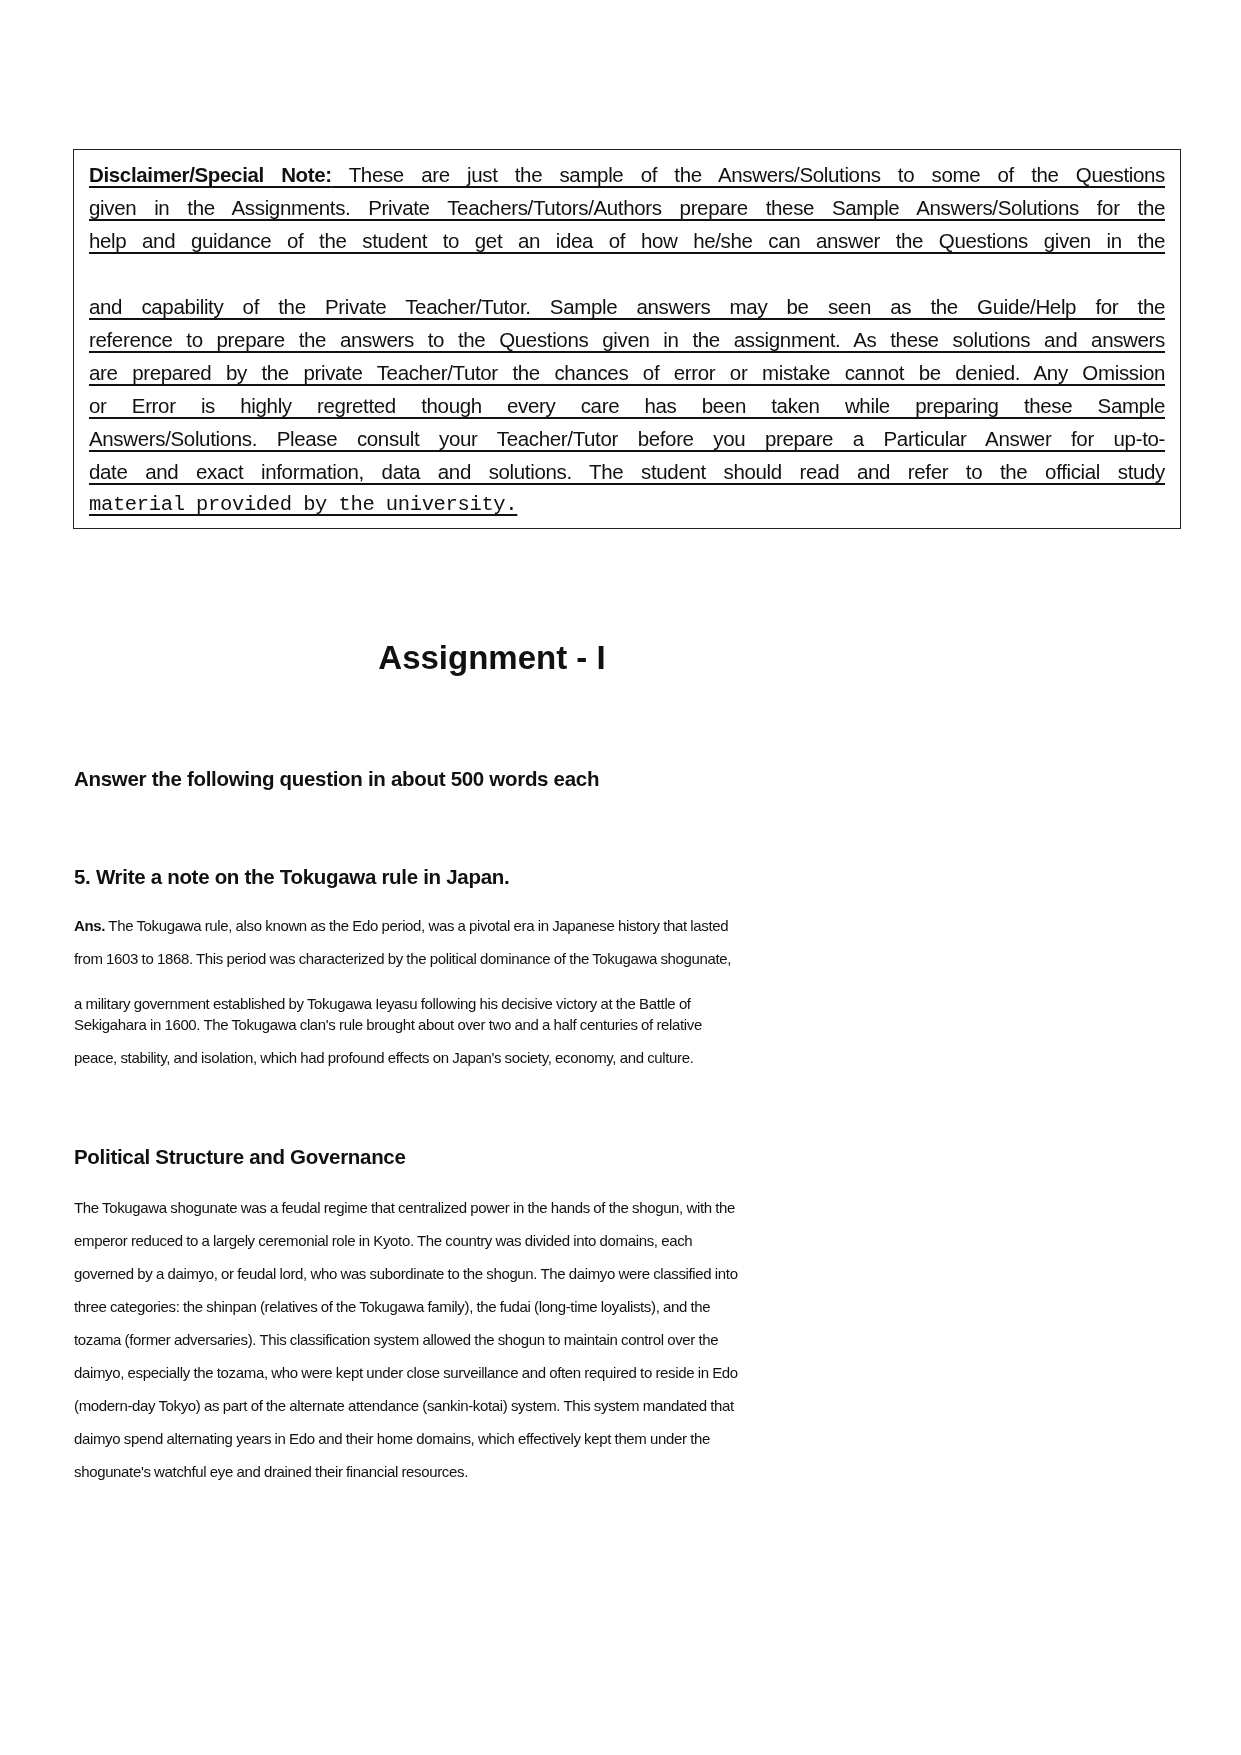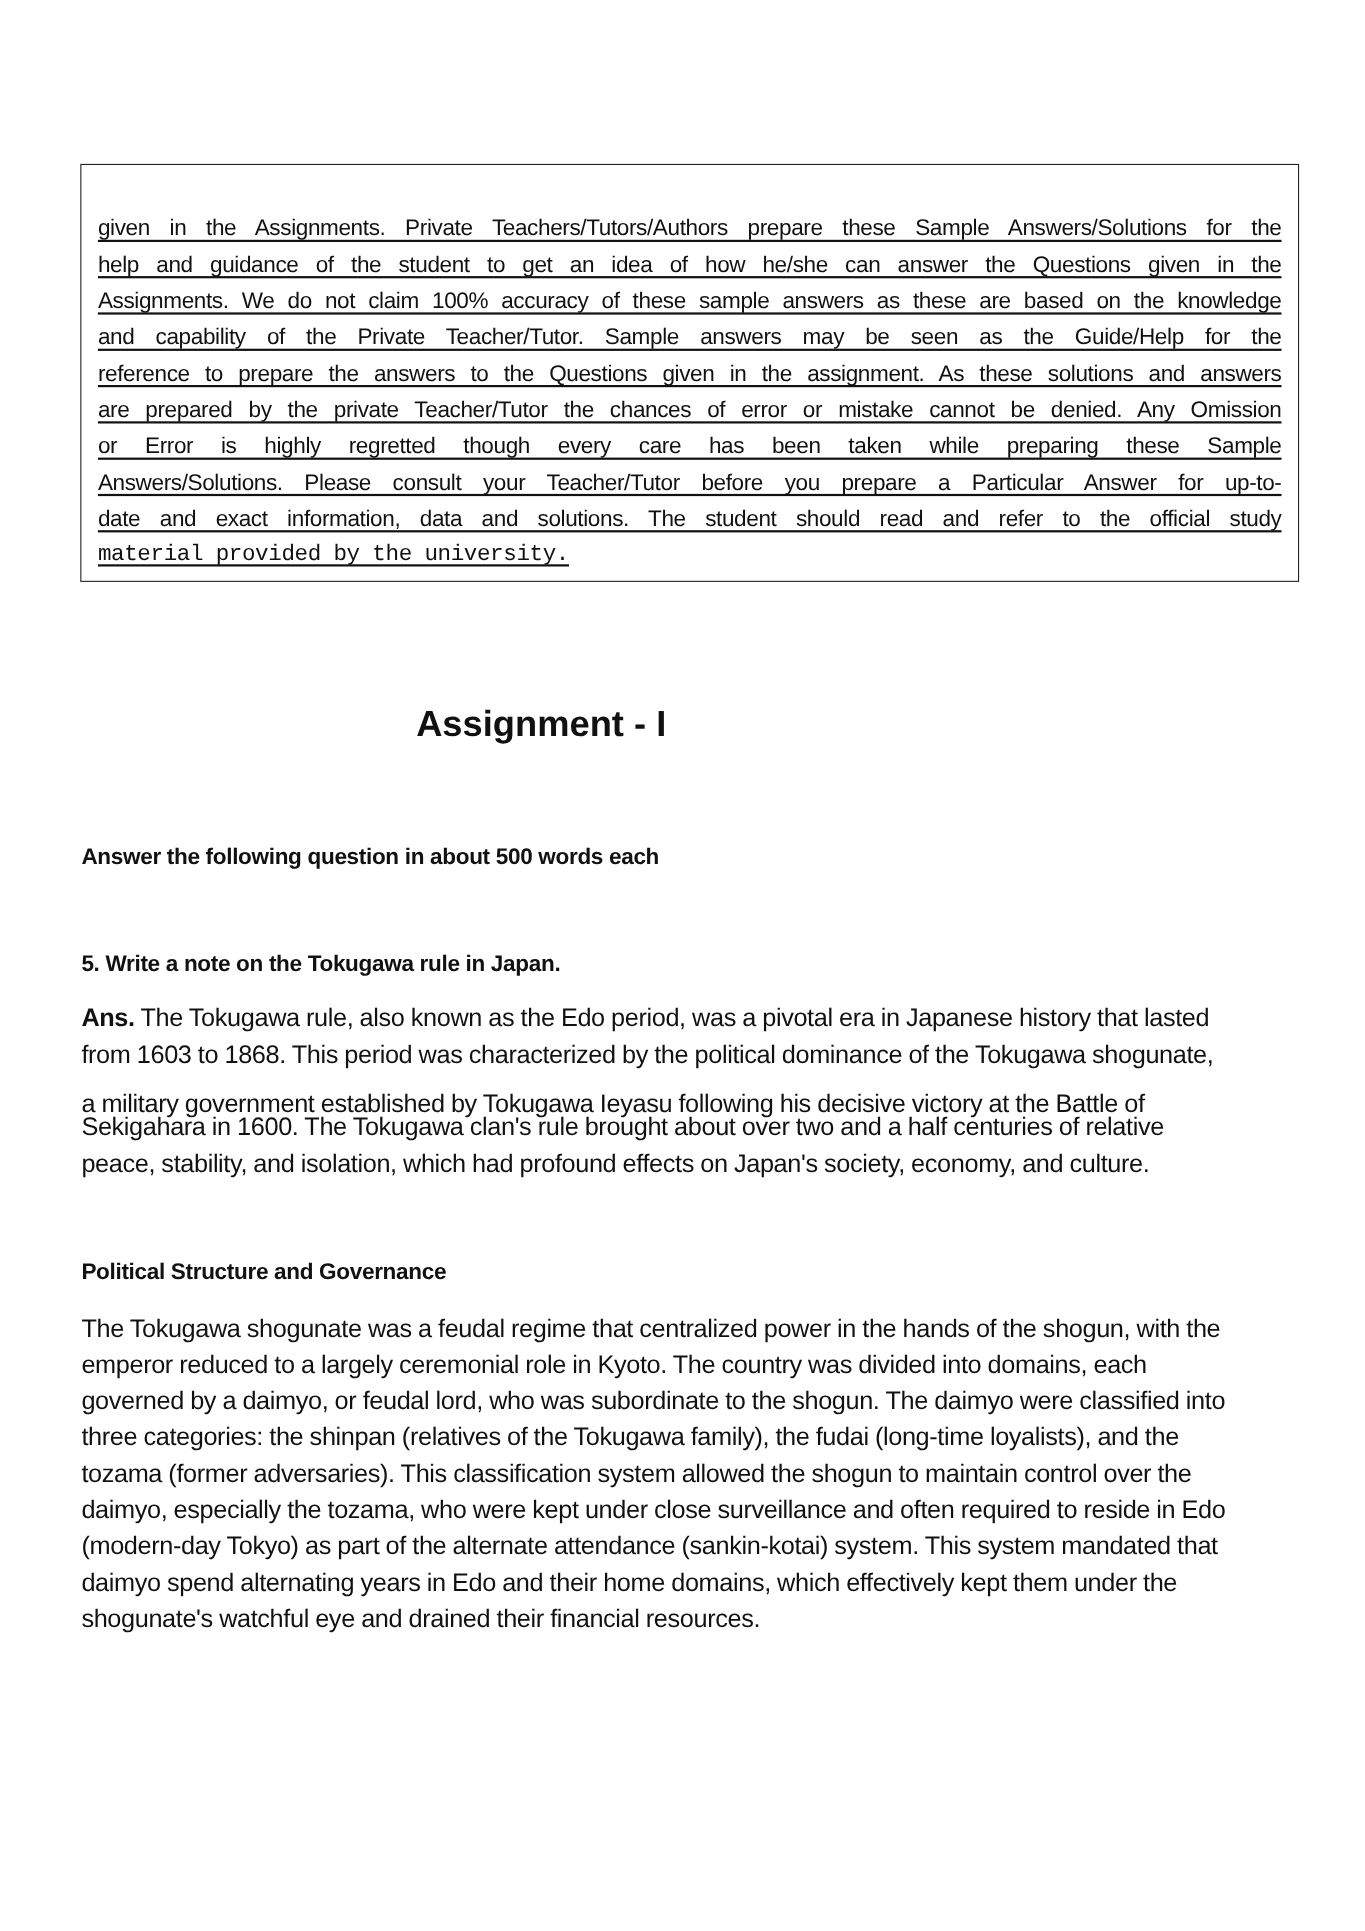--- a/index.html
+++ b/index.html
@@ -22,32 +22,32 @@
   .disc-line b { font-weight:bold; }
   .title {
     position:absolute; left:0; width:984px; top:636px; text-align:center;
     font-size:33px; font-weight:bold; line-height:44px;
   }
   .heading {
     position:absolute; left:74px; font-size:20.5px; font-weight:bold; line-height:30px;
     letter-spacing:-0.3px; white-space:nowrap;
   }
   .body-line {
-    position:absolute; left:74px; font-size:23px; line-height:33px;
+    position:absolute; left:74px; font-size:15px; line-height:33px;
     white-space:nowrap; letter-spacing:-0.35px; word-spacing:-0.3px;
   }
   .body-line b { font-weight:bold; }
 </style>
 </head>
 <body>
 
 <div class="disclaimer-box">
+  <div class="disc-line" style="top:8px;"><b>Disclaimer/Special Note:</b><span> These are just the sample of the Answers/Solutions to some of the Questions</span></div>
   <div class="disc-line" style="top:41px;">given in the Assignments. Private Teachers/Tutors/Authors prepare these Sample Answers/Solutions for the</div>
   <div class="disc-line" style="top:74px;">help and guidance of the student to get an idea of how he/she can answer the Questions given in the</div>
-  <div class="disc-line" style="top:107px;">Assignments. We do not claim 100% accuracy of these sample answers as these are based on the knowledge</div>
   <div class="disc-line" style="top:173px;">reference to prepare the answers to the Questions given in the assignment. As these solutions and answers</div>
   <div class="disc-line" style="top:140px;">and capability of the Private Teacher/Tutor. Sample answers may be seen as the Guide/Help for the</div>
   <div class="disc-line" style="top:206px;">are prepared by the private Teacher/Tutor the chances of error or mistake cannot be denied. Any Omission</div>
   <div class="disc-line" style="top:239px;">or Error is highly regretted though every care has been taken while preparing these Sample</div>
   <div class="disc-line" style="top:272px;">Answers/Solutions. Please consult your Teacher/Tutor before you prepare a Particular Answer for up-to-</div>
   <div class="disc-line" style="top:305px;">date and exact information, data and solutions. The student should read and refer to the official study</div>
   <div class="disc-line last" style="top:338px;">material provided by the university.</div>
 </div>
 
 <div class="title">Assignment - I</div>

